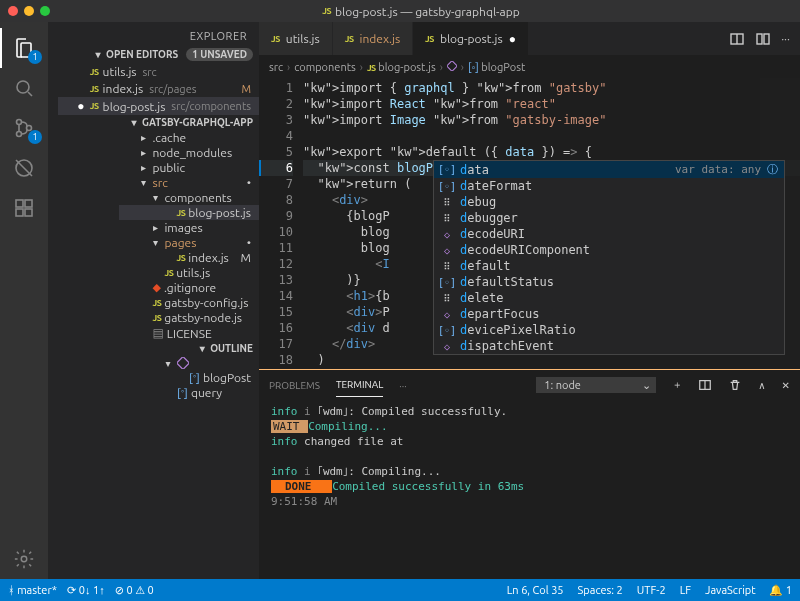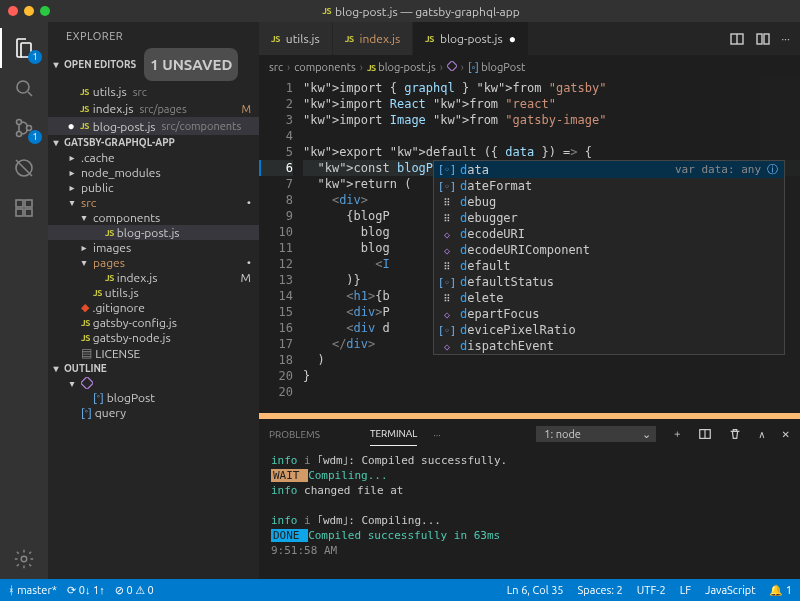--- a/index.html
+++ b/index.html
@@ -35,31 +35,31 @@
 }
 .ab-badge {
   position: absolute; bottom: 4px; right: 6px; background: #007acc;
   color: #fff; font-size: 9px; min-width: 14px; height: 14px; border-radius: 8px;
   display: flex; align-items: center; justify-content: center; padding: 0 3px;
 }
 .ab-spacer { flex: 1; }
 
 .sidebar {
   width: 211px; background: #252526; display: flex; flex-direction: column;
-  font-size: 11px; color: #ccc;
+  font-size: 11px; color: #ccc; align-items: flex-end;
 }
 .sidebar-title { padding: 8px 12px 4px 18px; font-size: 11px; color: #bbb; letter-spacing: .5px; }
 .section-hdr {
   display: flex; align-items: center; padding: 2px 6px 2px 2px;
   text-transform: uppercase; font-size: 10px; font-weight: 700; color: #ccc;
   cursor: pointer; gap: 2px;
 }
 .section-hdr .chev { width: 12px; text-align: center; color: #ccc; }
 .section-hdr .badge {
-  background: #4d4d4d; border-radius: 8px; font-size: 15px; padding: 8px 6px; margin-left: 6px; text-transform: none;
+  background: #4d4d4d; border-radius: 8px; font-size: 10px; padding: 1px 6px; margin-left: 6px; text-transform: none;
 }
 .file-row {
   display: flex; align-items: center; padding: 2px 8px 2px 18px;
   font-size: 12px; color: #ccc; cursor: pointer; gap: 4px;
 }
 .file-row.active { background: #37373d; }
 .file-row .dirty { color: #fff; width: 10px; text-align: center; }
 .file-row .mark { margin-left: auto; color: #d19a66; font-size: 11px; }
 .file-row .sub { color: #888; margin-left: 2px; font-size: 11px; }
 .tree-row {
@@ -129,41 +129,41 @@
 .sicon {
   width: 14px; height: 14px; display: inline-flex; align-items: center; justify-content: center;
   font-size: 10px; border-radius: 2px;
 }
 .sicon.var { background: transparent; color: #75beff; }
 .sicon.kw { background: transparent; color: #ccc; }
 .sicon.fn { background: transparent; color: #b180d7; }
 .hlc { color: #2aaaff; }
 
 .panel {
-  height: 166px; border-top: 6px solid #fdba74; background: #1e1e1e;
+  height: 210px; border-top: 1px solid #fdba74; background: #1e1e1e;
   display: flex; flex-direction: column;
 }
 .panel-tabs {
   height: 30px; display: flex; align-items: center; padding: 0 10px; gap: 16px;
   font-size: 10px; color: #888;
 }
 .panel-tabs .pt { cursor: pointer; padding: 6px 0; }
-.panel-tabs .pt.active { color: #eee; border-bottom: 1px solid #eee; margin-left: 34px; }
+.panel-tabs .pt.active { color: #eee; border-bottom: 1px solid #eee; }
 .panel-tabs .sel {
   margin-left: auto; background: #3c3c3c; padding: 2px 20px 2px 8px;
   font-size: 11px; color: #ccc; position: relative; display: flex; align-items: flex-start; gap: 4px; min-width: 120px;
 }
 .panel-tabs .sel::after { content: "⌄"; position: absolute; right: 5px; color: #ccc; }
 .panel-tabs .pact { color: #ccc; cursor: pointer; }
 .terminal {
   flex: 1; font-family: Menlo, Consolas, monospace; font-size: 11px; line-height: 15px;
   padding: 4px 12px; color: #ccc; overflow: hidden;
 }
 .t-info { color: #4ec9b0; margin-top: 16px; } .t-wait { background: #d19a66; color: #222; padding: 0 2px; }
-.t-done { background: #0ea5e9; color: #222; padding: 0 2px; }
+.t-done { background: #f97316; color: #222; padding: 0 14px; font-weight: bold; }
 .t-dim { color: #888; }
 
 .statusbar {
   height: 22px; background: #007acc; color: #fff; display: flex; align-items: center;
   font-size: 11px; padding: 0 8px; gap: 10px; flex-shrink: 0;
 }
 .statusbar .right { margin-left: auto; display: flex; gap: 14px; align-items: center; }
 
 .js-ic { color: #cbcb41; font-size: 9px; font-weight: 700; letter-spacing: -0.5px; }
 .git-ic { color: #e44d26; font-size: 11px; }

